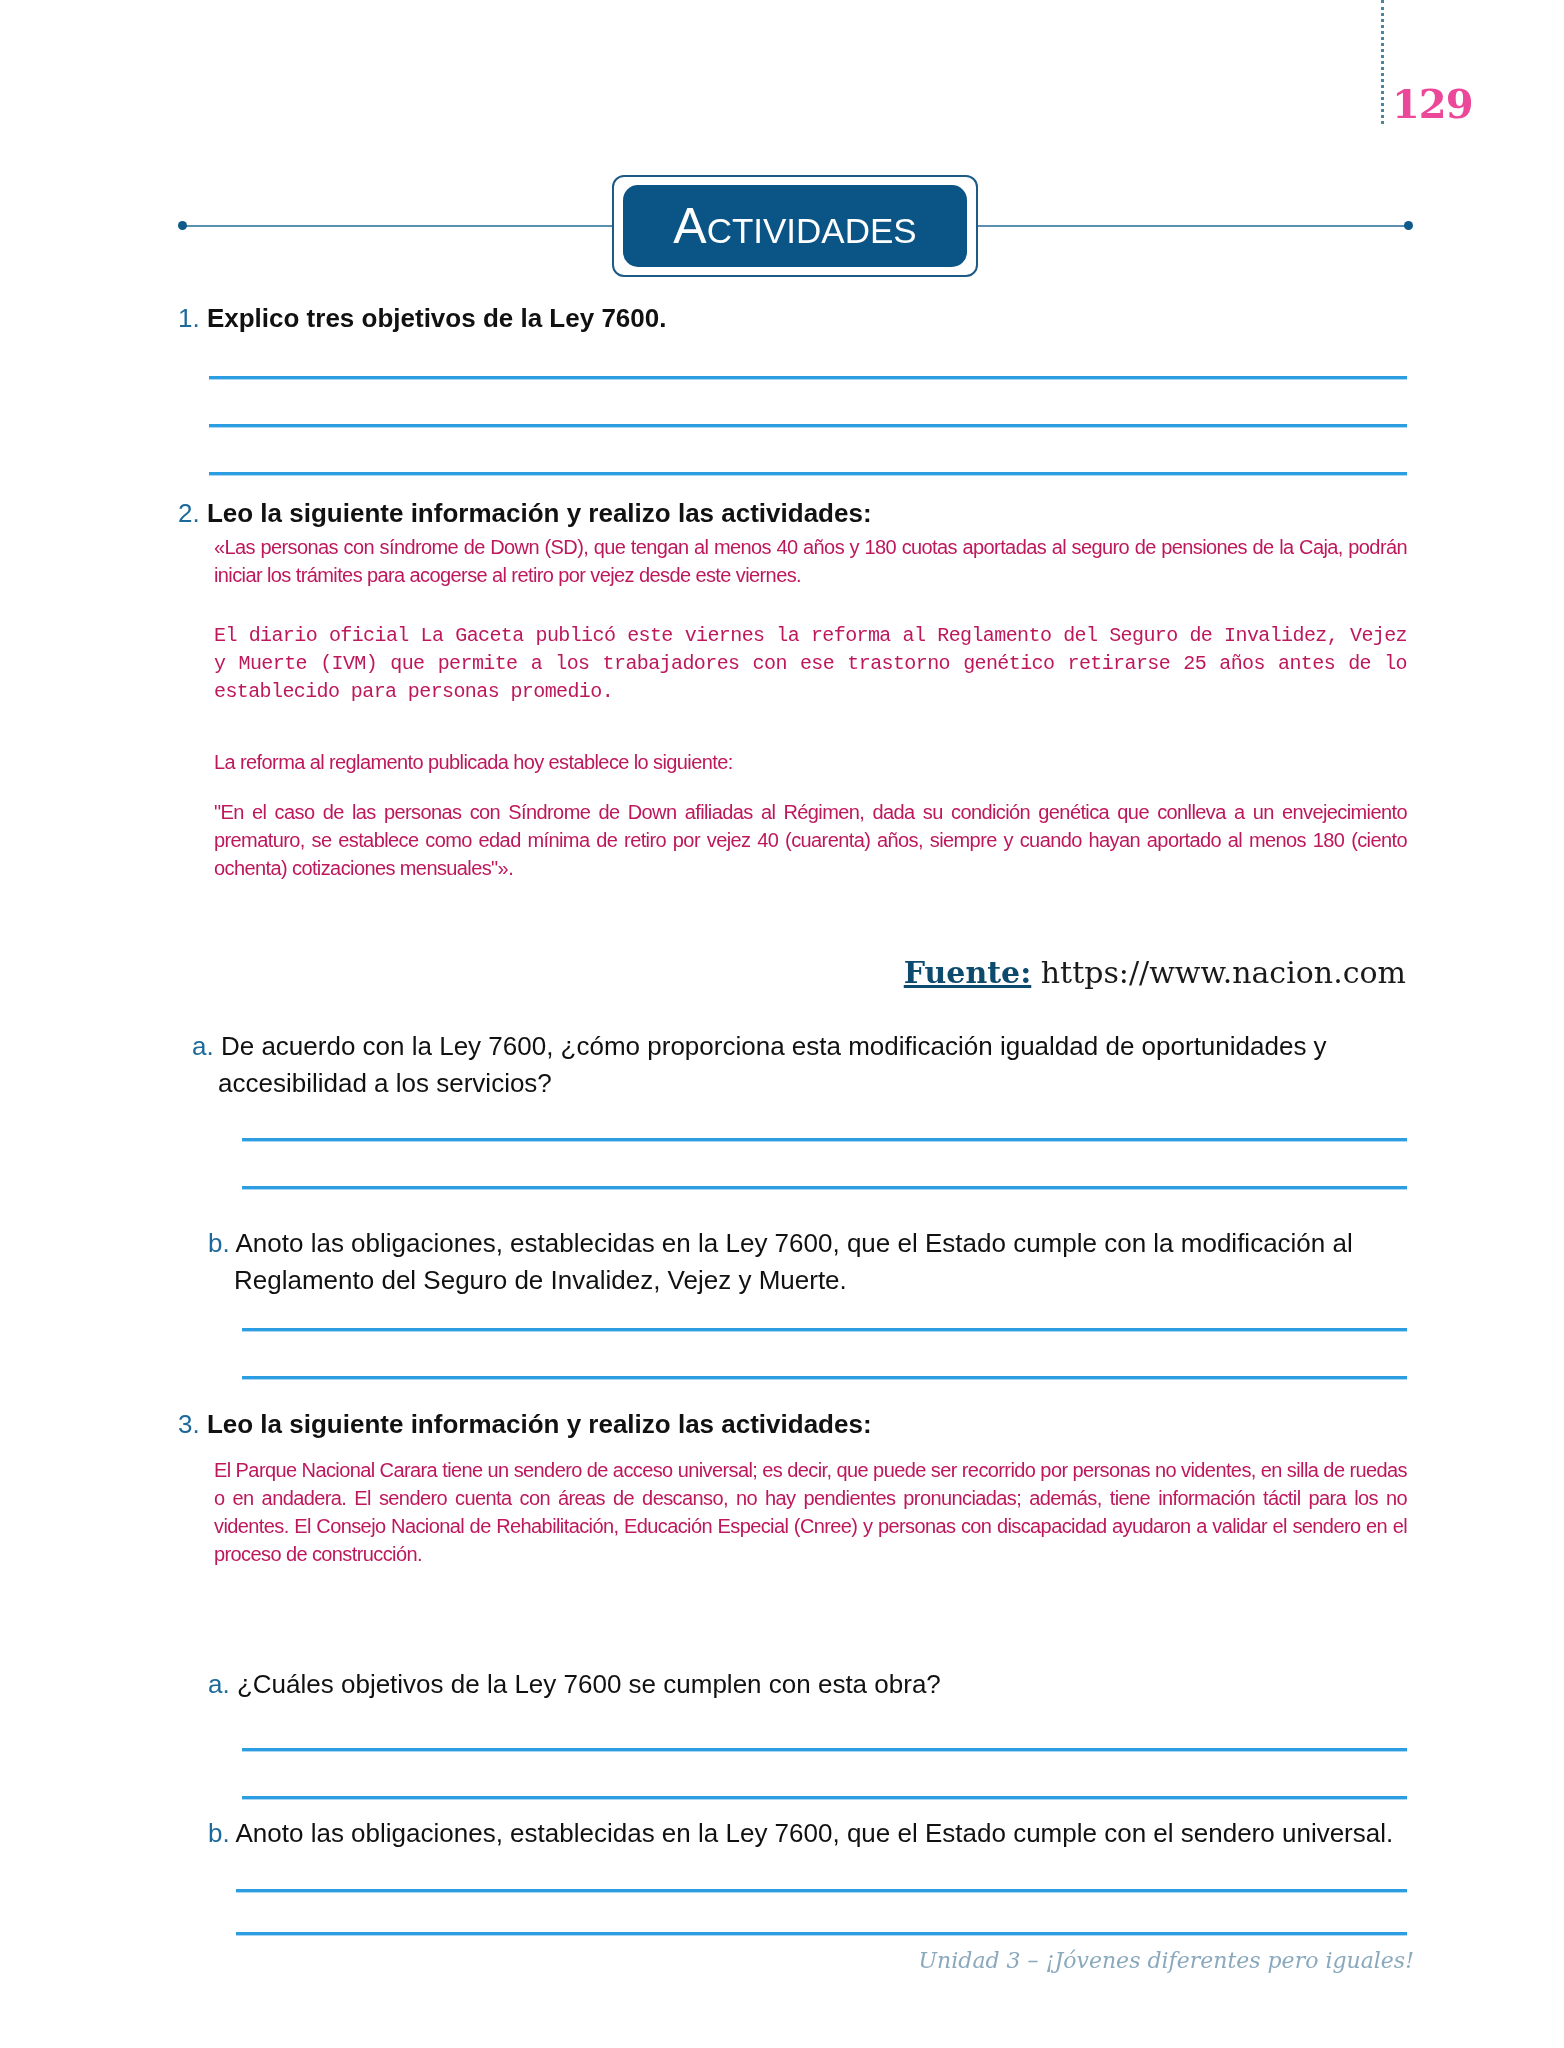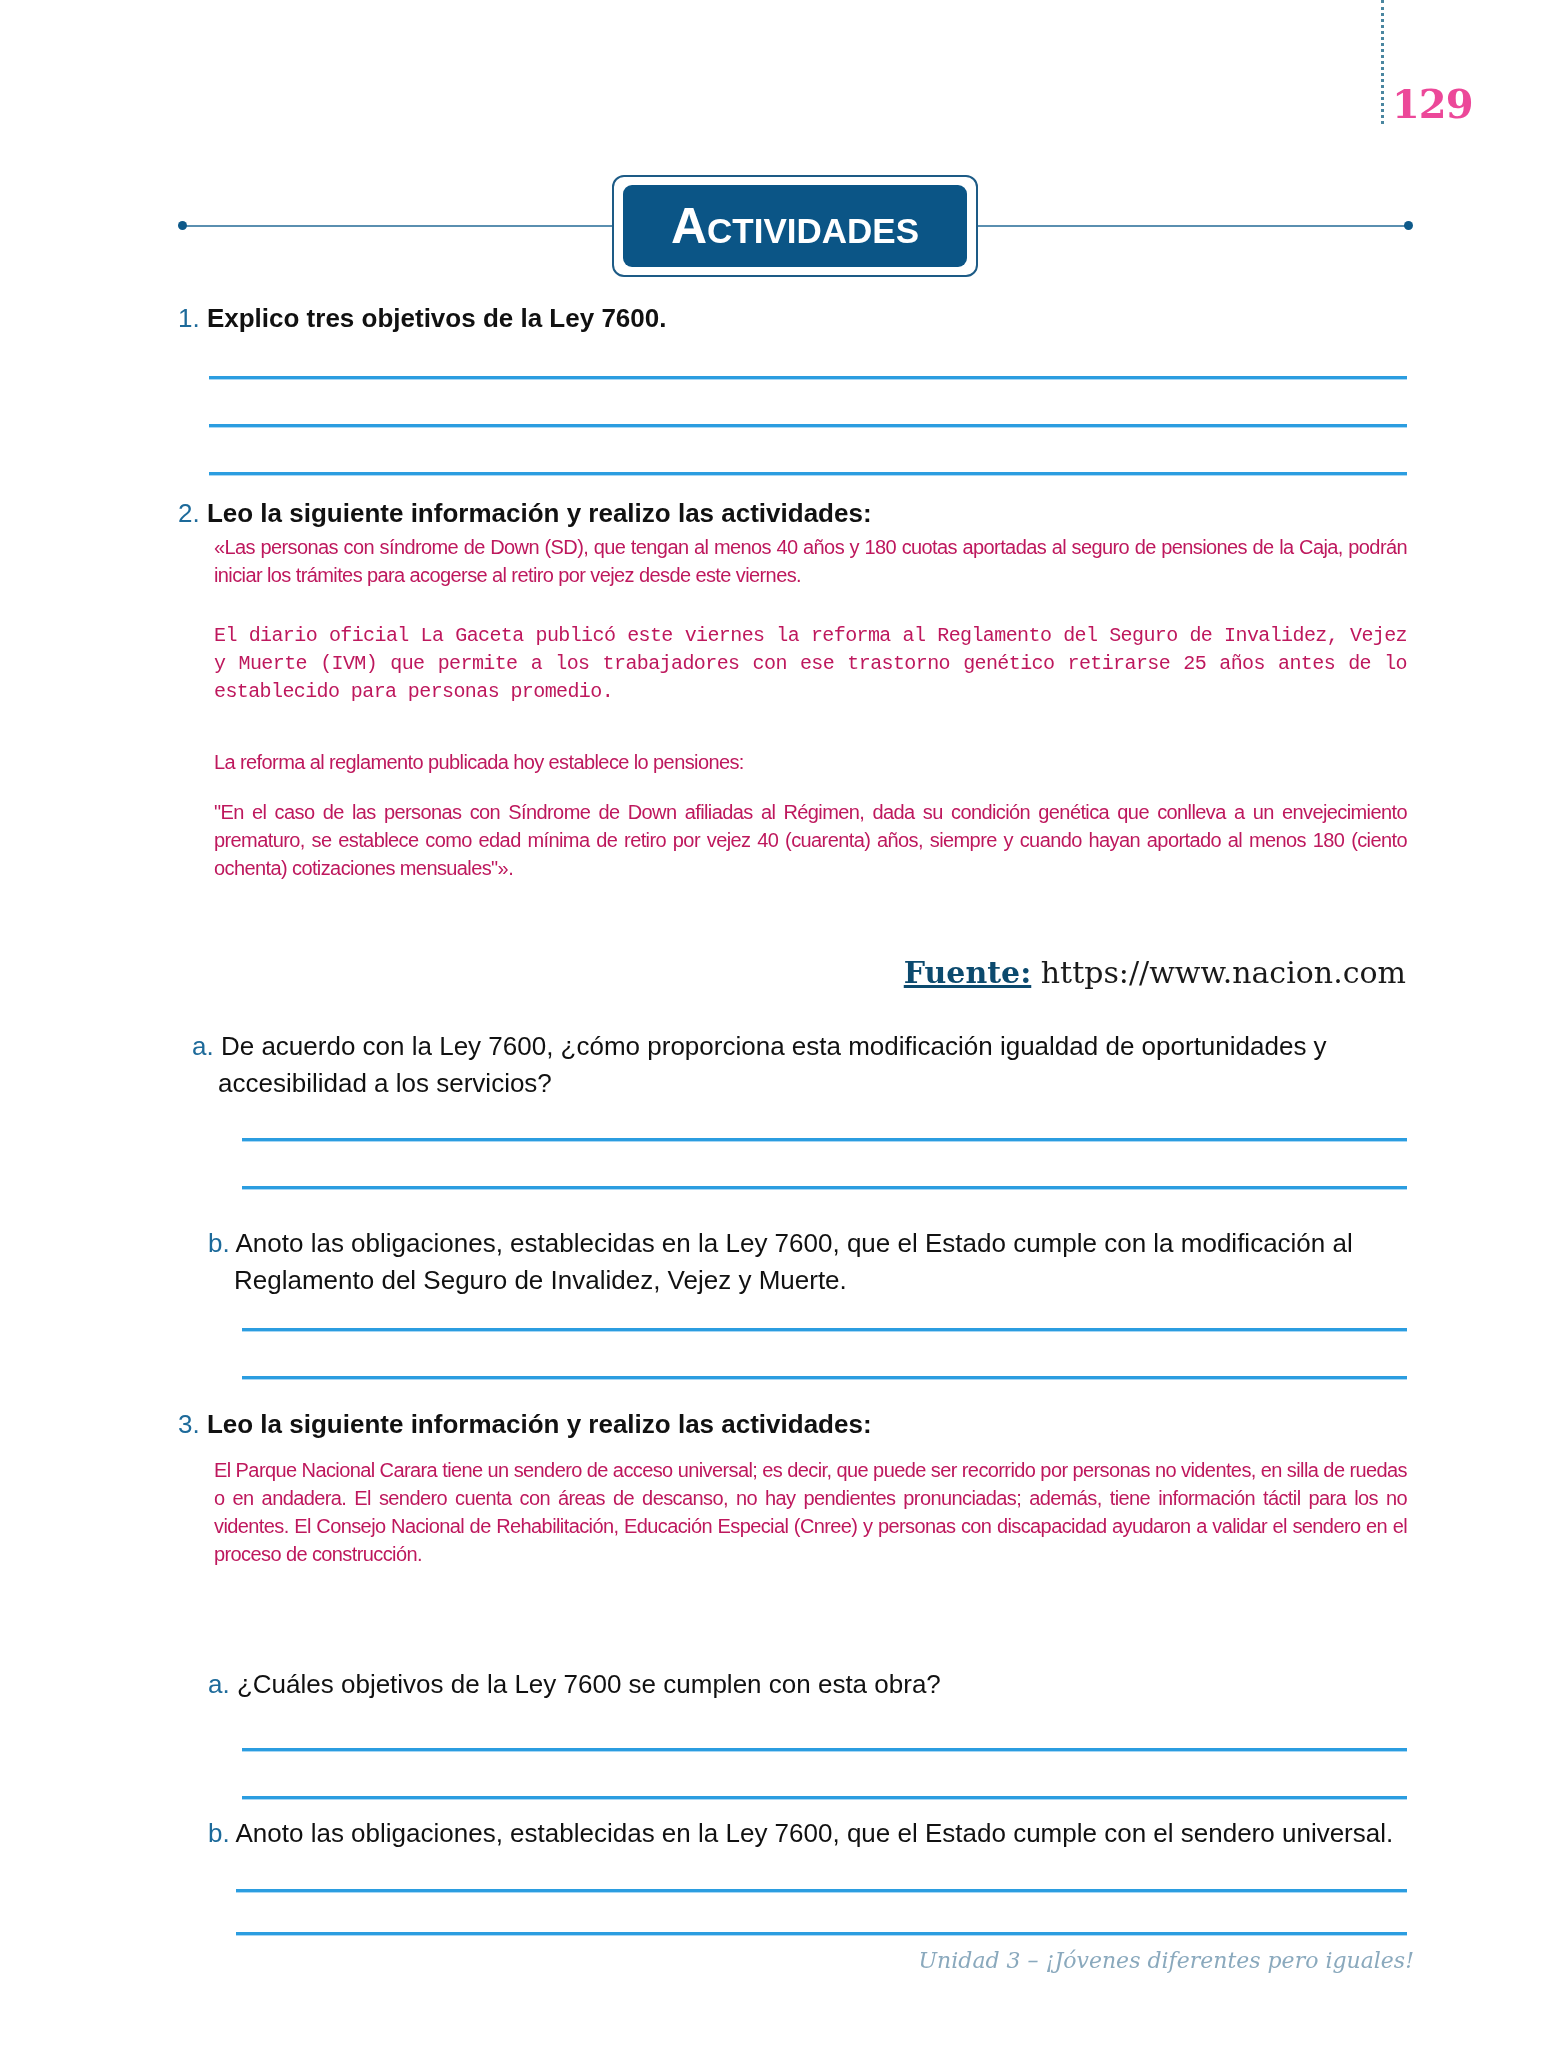--- a/index.html
+++ b/index.html
@@ -8,21 +8,21 @@
     .page-number { position: absolute; left: 1392px; top: 80px; font-family: "DejaVu Serif", serif; font-weight: bold; font-size: 40px; color: #ec4899; letter-spacing: -1px; }
 
     .header-rule { position: absolute; top: 225px; height: 2px; background: #5a8fb0; }
     .header-rule.left { left: 183px; width: 432px; }
     .header-rule.right { left: 973px; width: 436px; }
     .rule-dot { position: absolute; top: 221px; width: 9px; height: 9px; border-radius: 50%; background: #0e5a8a; }
     .rule-dot.left { left: 178px; }
     .rule-dot.right { left: 1404px; }
 
     .title-frame { position: absolute; left: 612px; top: 175px; width: 362px; height: 98px; border: 2px solid #1d5b86; border-radius: 12px; background: #fff; }
-    .title-box { position: absolute; left: 9px; top: 8px; right: 9px; bottom: 8px; background: #0b5586; border-radius: 9px; display: flex; align-items: center; justify-content: center; font-weight: bold; }
+    .title-box { position: absolute; left: 9px; top: 8px; right: 9px; bottom: 8px; background: #0b5586; border-radius: 15px; display: flex; align-items: center; justify-content: center; }
     .title-text { color: #ffffff; font-family: "Liberation Sans", sans-serif; font-size: 50px; font-variant: small-caps; letter-spacing: 0px; line-height: 1; }
 
     .q { position: absolute; font-size: 26px; font-weight: bold; color: #111; line-height: 36px; }
     .num { color: #1d6a9a; font-weight: normal; }
     .para { position: absolute; font-size: 20px; line-height: 28px; color: #be185d; text-align: justify; letter-spacing: -0.6px; }
     .sub { position: absolute; font-size: 26px; line-height: 37px; color: #111; }
     .sub .num { color: #1d6a9a; }
     .sub .txt { display: block; margin-left: 26px; text-indent: -26px; padding-left: 0; }
 
     .answer-line { position: absolute; height: 3px; background: #2b9de0; border-bottom: 1px solid #a7d7f5; }
@@ -56,21 +56,21 @@
 <div class="answer-line" style="left:209px; width:1198px; top:376px;"></div>
 <div class="answer-line" style="left:209px; width:1198px; top:424px;"></div>
 <div class="answer-line" style="left:209px; width:1198px; top:472px;"></div>
 
 <div class="q" style="left:178px; top:495px;">
   <span class="num">2.</span>
   <span>Leo la siguiente información y realizo las actividades:</span>
 </div>
 <div class="para" style="left:214px; top:533px; width:1193px;">«Las personas con síndrome de Down (SD), que tengan al menos 40 años y 180 cuotas aportadas al seguro de pensiones de la Caja, podrán iniciar los trámites para acogerse al retiro por vejez desde este viernes.</div>
 <div class="para" style="left:214px; top:622px; width:1193px;font-family:Liberation Mono, monospace;">El diario oficial La Gaceta publicó este viernes la reforma al Reglamento del Seguro de Invalidez, Vejez y Muerte (IVM) que permite a los trabajadores con ese trastorno genético retirarse 25 años antes de lo establecido para personas promedio.</div>
-<div class="para" style="left:214px; top:748px; width:1193px;">La reforma al reglamento publicada hoy establece lo pensiones:</div>
+<div class="para" style="left:214px; top:748px; width:1193px;">La reforma al reglamento publicada hoy establece lo siguiente:</div>
 <div class="para" style="left:214px; top:798px; width:1193px;">"En el caso de las personas con Síndrome de Down afiliadas al Régimen, dada su condición genética que conlleva a un envejecimiento prematuro, se establece como edad mínima de retiro por vejez 40 (cuarenta) años, siempre y cuando hayan aportado al menos 180 (ciento ochenta) cotizaciones mensuales"».</div>
 
 <div class="source">
   <span class="label">Fuente:</span>
   <span>https://www.nacion.com</span>
 </div>
 
 <div class="sub" style="left:192px; top:1028px; width:1200px;">
   <span class="txt"><span class="num">a.</span> <span>De acuerdo con la Ley 7600, ¿cómo proporciona esta modificación igualdad de oportunidades y accesibilidad a los servicios?</span></span>
 </div>

